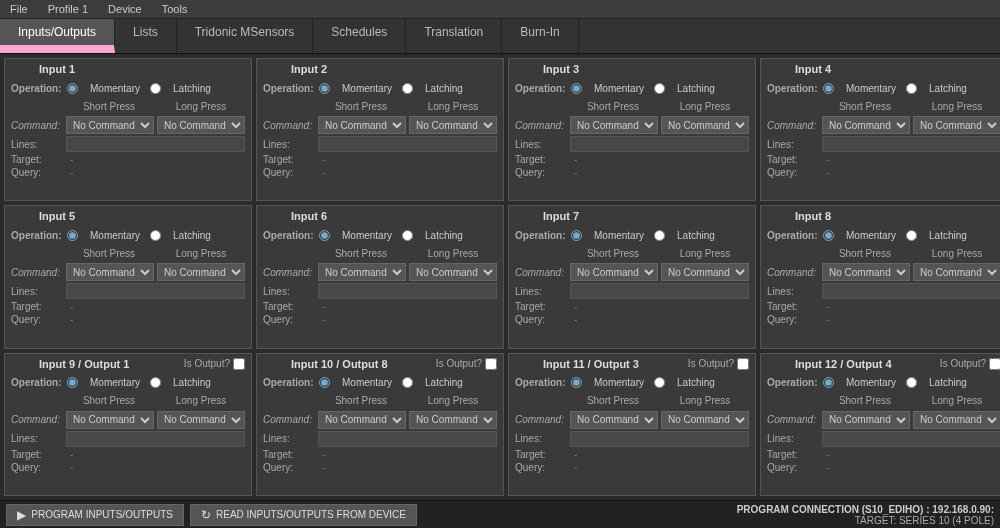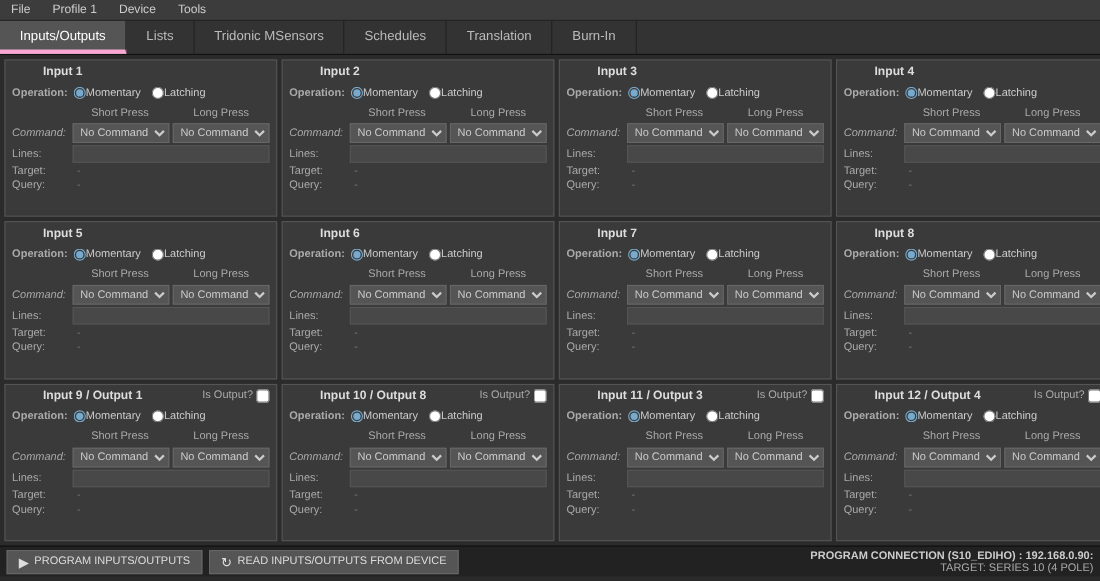--- a/index.html
+++ b/index.html
@@ -37,21 +37,21 @@
     .tab {
       padding: 6px 18px;
       font-size: 12px;
       color: #bbb;
       cursor: pointer;
       border-right: 1px solid #222;
     }
     .tab.active {
       background: #555;
       color: #fff;
-      border-bottom: 4px solid #f9a8d4;
+      border-bottom: 8px solid #f9a8d4;
     }
 
     
     .main-content {
       background: #2b2b2b;
       padding: 4px;
       height: calc(528px - 22px - 32px - 28px);
       overflow: hidden;
       display: grid;
       grid-template-columns: 1fr 1fr 1fr 1fr;
@@ -104,21 +104,21 @@
     }
     .radio-group {
       display: flex;
       align-items: center;
       gap: 10px;
       flex: 1;
     }
     .radio-item {
       display: flex;
       align-items: flex-start;
-      gap: 0;
+      gap: 12px;
       cursor: pointer;
     }
     .radio-item input[type=radio] {
       accent-color: #7ac;
       width: 11px;
       height: 11px;
     }
     .radio-item label {
       color: #ccc;
       font-size: 10px;

